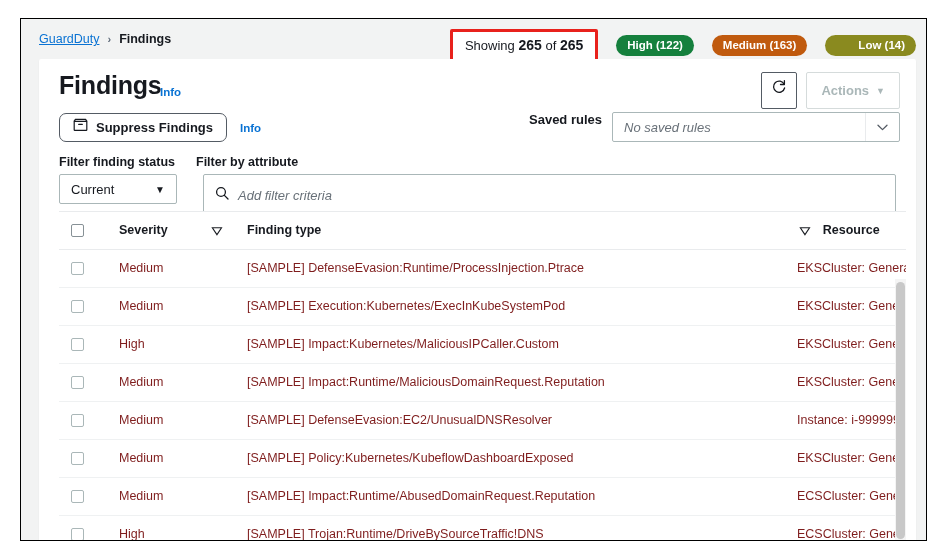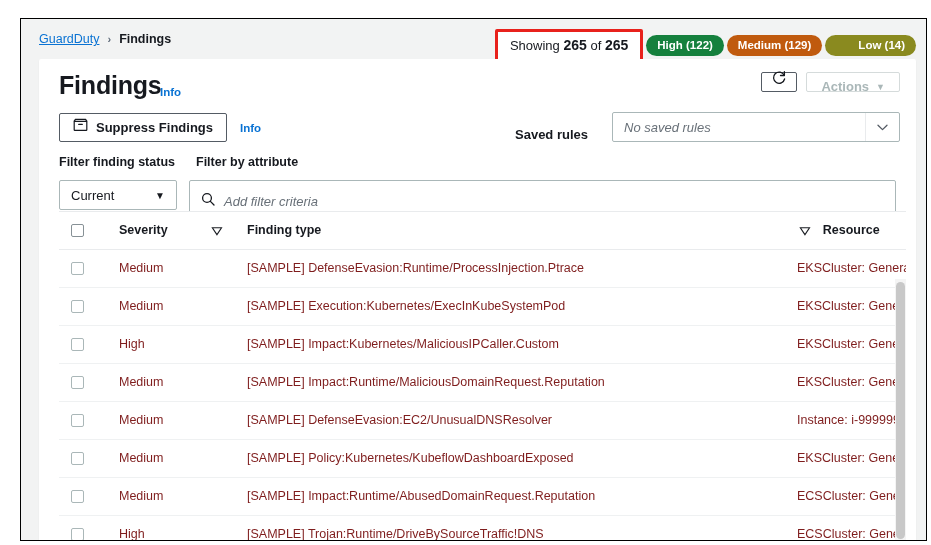--- a/index.html
+++ b/index.html
@@ -63,21 +63,21 @@
     font-weight: 700;
   }
 
   
   .counters {
     position: absolute;
     right: 10px;
     top: 10px;
     display: flex;
     align-items: center;
-    gap: 3px;
+    gap: 18px;
   }
   .showing-wrap {
     position: relative;
     padding: 6px 12px;
     background: #ffffff;
     border: 3px solid #e8211c;
     border-radius: 2px;
     font-size: 13px;
     color: #16191f;
     white-space: nowrap;
@@ -145,21 +145,21 @@
   }
   .btn {
     border: 1px solid #545b64;
     background: #ffffff;
     border-radius: 2px;
     color: #16191f;
     font-size: 13px;
     font-weight: 700;
     font-family: "Liberation Sans", sans-serif;
     padding: 0 14px;
-    height: 20px;
+    height: 37px;
     line-height: 28px;
     cursor: pointer;
     box-sizing: border-box;
     white-space: nowrap;
   }
   .btn-icon {
     width: 36px;
     padding: 0;
     display: flex;
     align-items: center;
@@ -189,28 +189,29 @@
     display: flex;
     align-items: center;
     gap: 13px;
   }
   .btn-suppress {
     display: flex;
     align-items: center;
     gap: 8px;
     height: 29px;
     padding: 0 13px;
+    border-radius: 7px;
   }
   .saved-rules-group {
     position: absolute;
     right: 16px;
     top: 1px;
     display: flex;
-    align-items: flex-end;
-    gap: 24px;
+    align-items: flex-start;
+    gap: 10px;
   }
   .saved-label {
     font-size: 13px;
     font-weight: 700;
     color: #16191f;
     white-space: nowrap;
   }
   .select-box {
     width: 288px;
     height: 30px;
@@ -253,22 +254,22 @@
     display: flex;
     gap: 19px;
     font-size: 12.5px;
     font-weight: 700;
     color: #16191f;
     padding-top: 2px;
   }
   .lbl-status { width: 118px; }
   .filter-controls {
     display: flex;
-    gap: 12px;
-    margin-top: 11px;
+    gap: 26px;
+    margin-top: 5px;
   }
   .status-select {
     width: 118px;
     height: 30px;
     border: 1px solid #aab7b8;
     border-radius: 2px;
     background: #ffffff;
     display: flex;
     align-items: center;
     justify-content: space-between;
@@ -402,21 +403,21 @@
     </div>
 
     <div class="counters">
       <div class="showing-wrap" style="border-color: rgb(232, 33, 28);">
         <span class="lt">Showing</span>
         <b>265</b>
         <span class="lt">of</span>
         <b>265</b>
       </div>
       <div class="pill" style="background: #15803d;">High (122)</div>
-      <div class="pill" style="background: rgb(192, 90, 14);">Medium (129)</div>
+      <div class="pill" style="background: rgb(192, 90, 14);">Medium (163)</div>
       <div class="pill" style="background: rgb(138, 138, 31); padding-left: 33px;">Low (14)</div>
     </div>
 
     <div class="card">
 
       <div class="card-head">
         <div class="page-title">Findings</div>
         <a class="info-link title-info">Info</a>
 
         <div class="head-actions">

